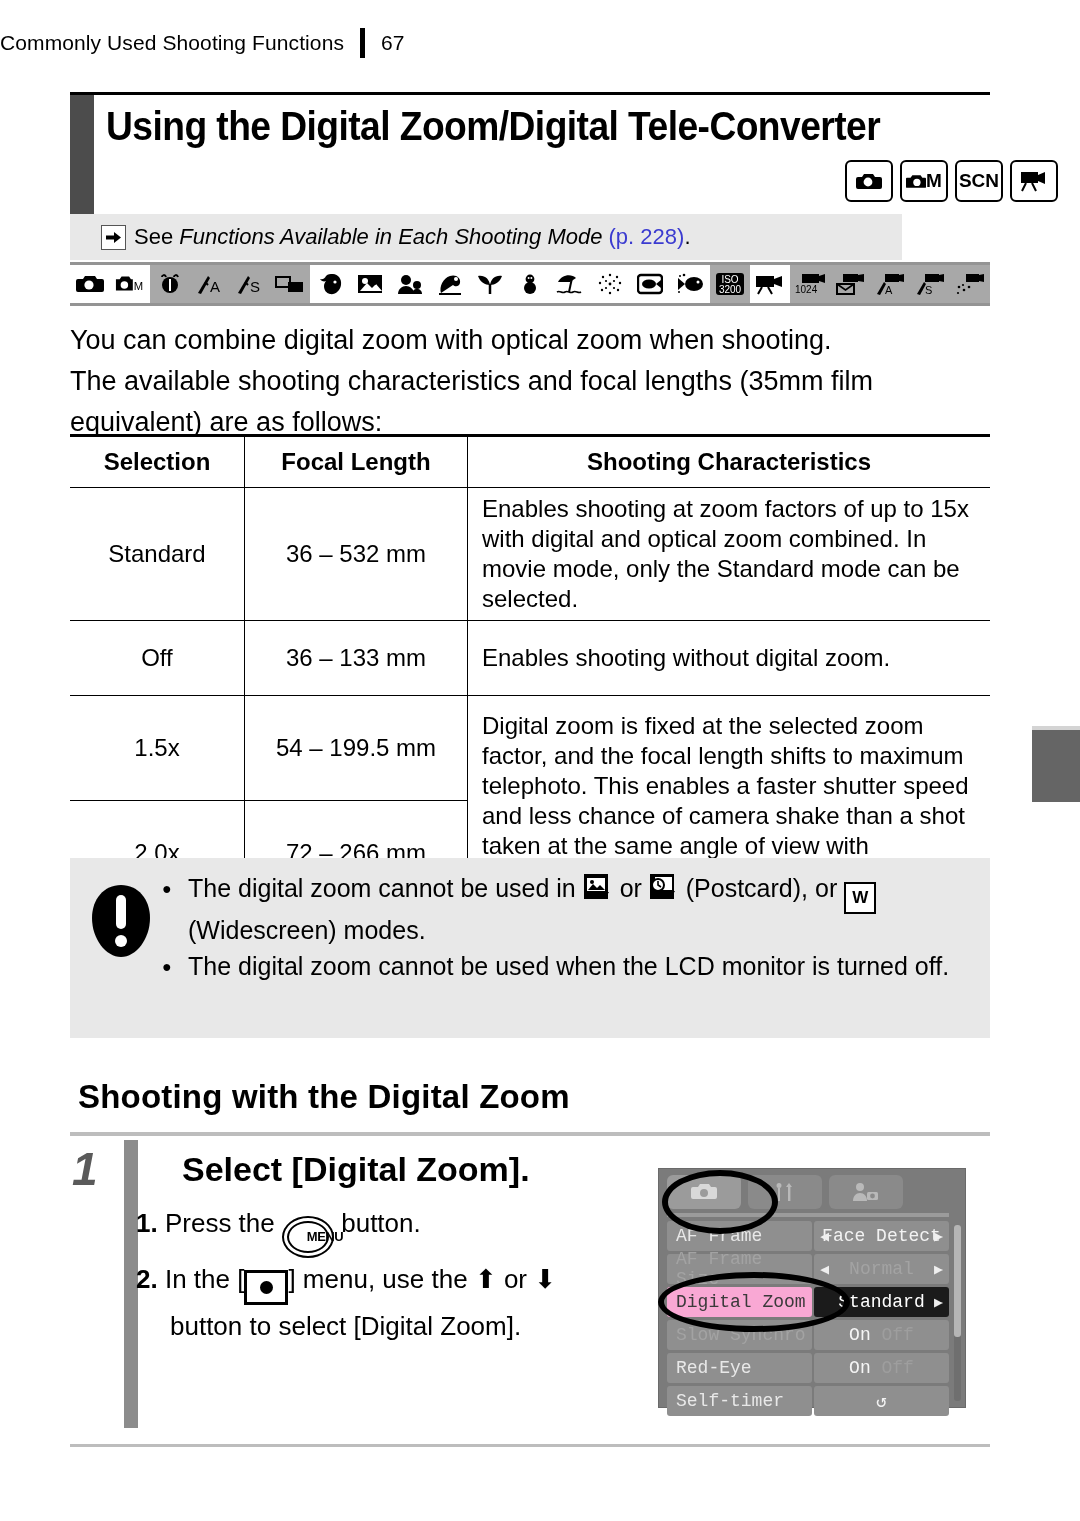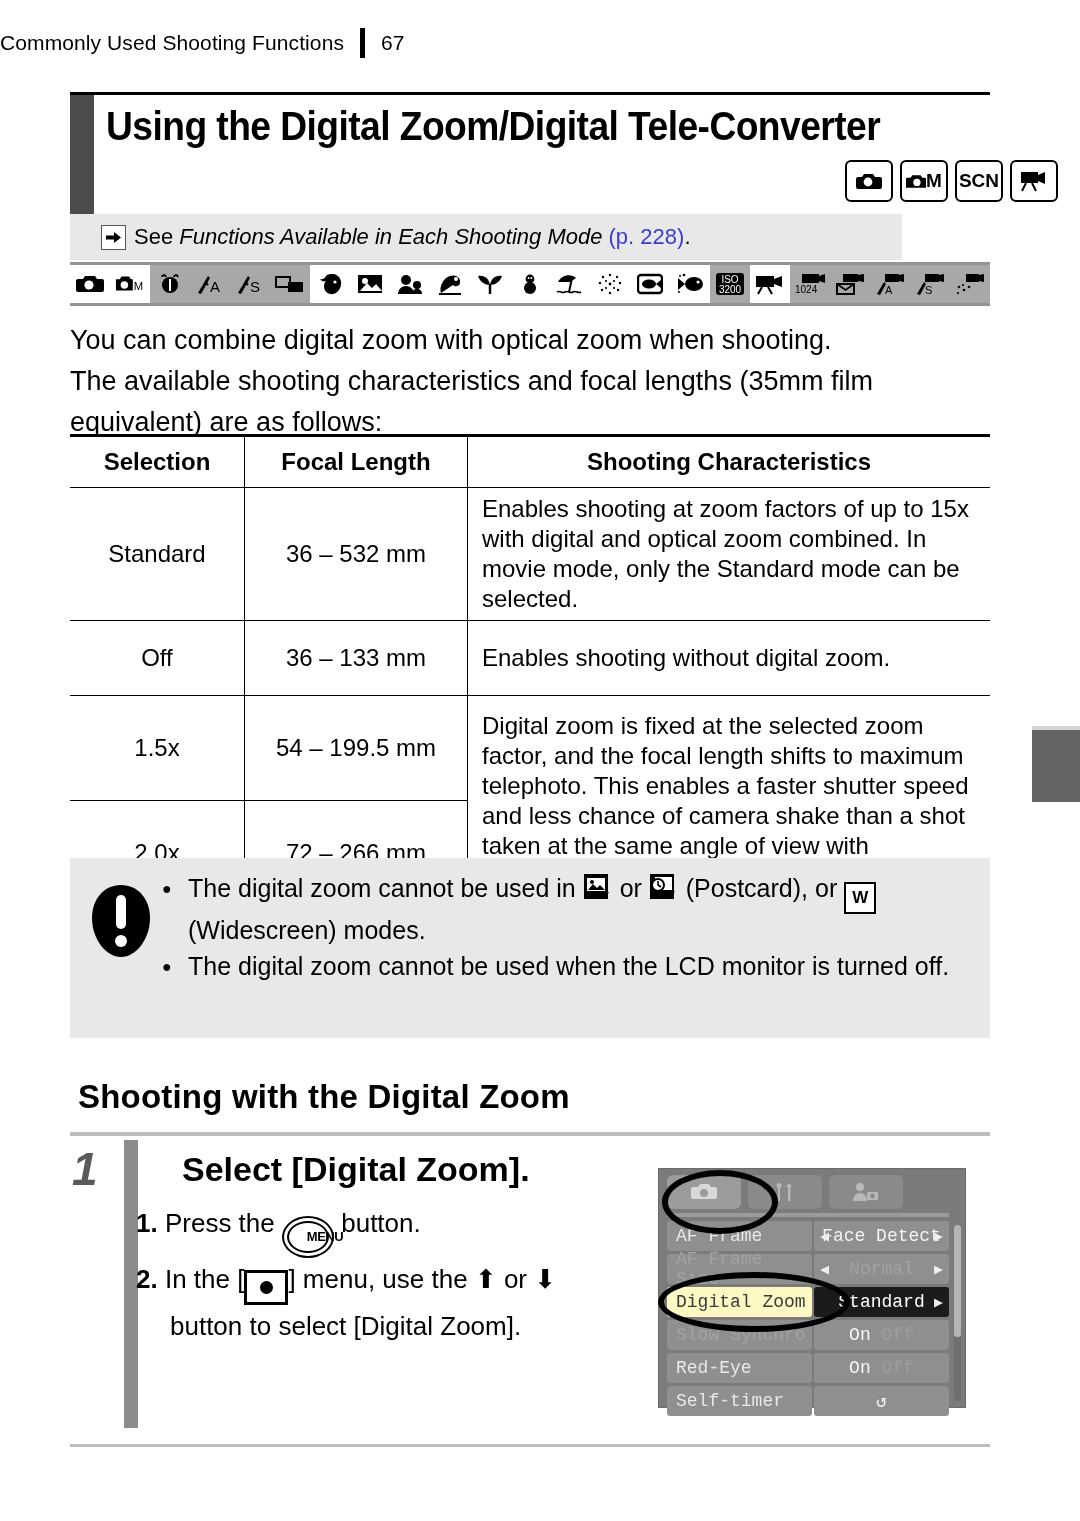--- a/index.html
+++ b/index.html
@@ -114,21 +114,21 @@
   .row .lbl{width:145px;height:30px;background:#8f8f8f;border-radius:3px;
     display:flex;align-items:center;padding-left:9px;box-sizing:border-box;
     font-family:"Liberation Mono","DejaVu Sans Mono",monospace;font-size:18px;color:#e8e8e8;}
   .row .val{flex:1;height:30px;background:#8f8f8f;border-radius:3px;margin-left:2px;
     display:flex;align-items:center;justify-content:center;position:relative;
     font-family:"Liberation Mono","DejaVu Sans Mono",monospace;font-size:18px;color:#f2f2f2;}
   .row.dim .lbl,.row.dim .val{color:#a3a3a3;}
   .row .val .ar{position:absolute;font-size:15px;color:#efefef;}
   .row .val .ar.l{left:6px;}
   .row .val .ar.r{right:6px;}
-  .row.hl .lbl{background:#fef9c3;color:#3a3a3a;}
+  .row.hl .lbl{background:#f9a8d4;color:#3a3a3a;}
   .row.hl .val{background:#1b1b1b;color:#ffffff;}
   .row .onoff b{color:#f5f5f5;font-weight:normal;}
   .row .onoff s{color:#9e9e9e;text-decoration:none;}
   .lcd .sbar{position:absolute;right:4px;top:56px;width:7px;height:176px;background:#6f6f6f;
     border-radius:3px;}
   .lcd .sthumb{position:absolute;right:4px;top:56px;width:7px;height:112px;background:#b5b5b5;
     border-radius:3px;}
   .ovalmark{position:absolute;border:6px solid #000;border-radius:50%;background:transparent;}
   .botline{position:absolute;left:70px;top:1444px;width:920px;height:3px;background:#bdbdbd;}
 </style>

